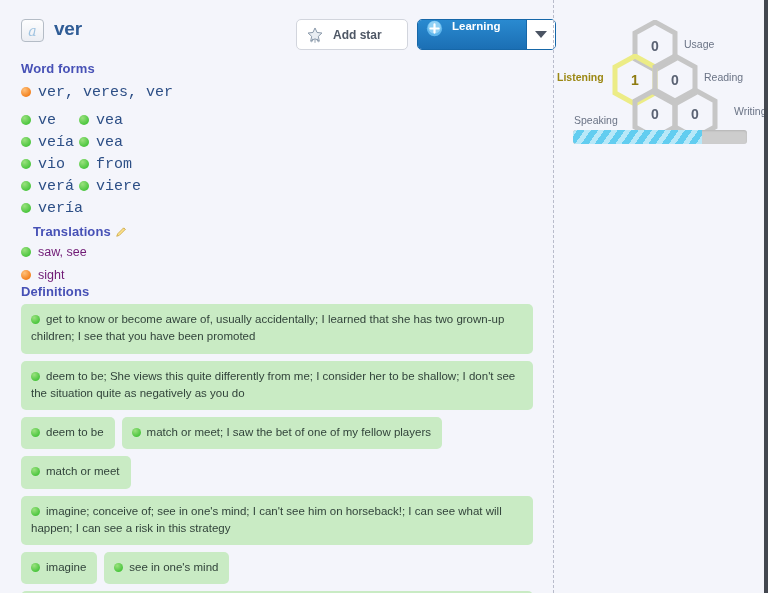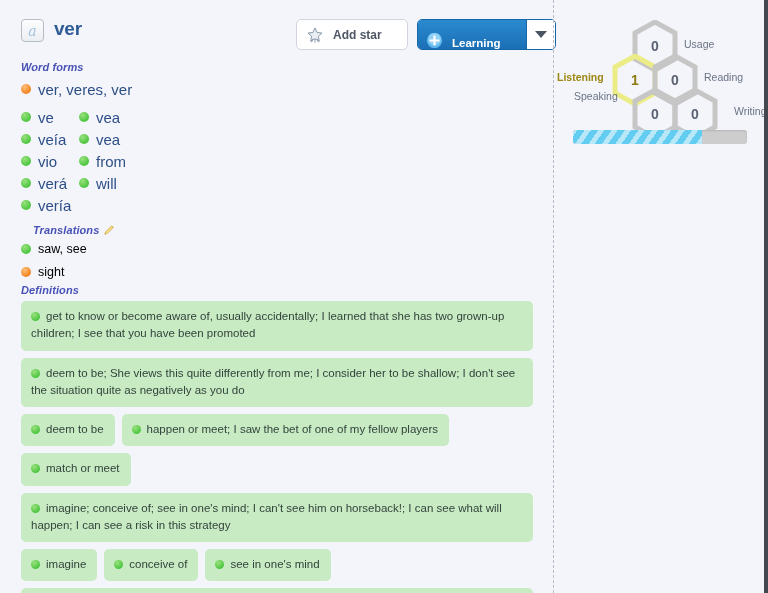--- a/index.html
+++ b/index.html
@@ -117,21 +117,21 @@
     display: flex;
     border: 1px solid #1667a8;
     border-radius: 5px;
     overflow: hidden;
     box-sizing: border-box;
   }
   .btn-learning {
     width: 108px;
     background: linear-gradient(#2a8ad0, #1b6fb4);
     display: flex;
-    align-items: flex-end;
+    align-items: flex-start;
     cursor: pointer;
   }
   .btn-learning .plus-ico {
     margin-left: 8px;
     width: 17px; height: 17px;
   }
   .btn-learning .lbl {
     margin-left: 9px;
     font-size: 11.5px;
     font-weight: bold;
@@ -148,25 +148,24 @@
   }
   .caret-tri {
     width: 0; height: 0;
     border-left: 6px solid transparent;
     border-right: 6px solid transparent;
     border-top: 7px solid #4b5463;
   }
 
   
   .sect-label {
-    font-size: 11px;
+    font-size: 13px;
     color: #4751b6;
     font-weight: bold;
     letter-spacing: 0.1px;
-    font-style: italic;
   }
 
   
   .wordforms {
     position: absolute;
     left: 21px; top: 61px;
     width: 300px;
   }
   .wf-grid {
     margin-top: 5px;
@@ -176,21 +175,21 @@
     height: 22px;
     align-items: center;
   }
   .wf-cell {
     display: flex;
     align-items: center;
     width: 58px;
   }
   .wf-cell.wide { width: 200px; }
   .wf-text {
-    font-family: Liberation Sans, sans-serif;
+    font-family: Liberation Mono, monospace;
     font-size: 15px;
     color: #2d4f86;
     margin-left: 7px;
     line-height: 1;
   }
   .dot {
     width: 10px; height: 10px;
     border-radius: 50%;
     display: inline-block;
     flex: 0 0 auto;
@@ -218,21 +217,21 @@
   .pencil-ico { width: 12px; height: 12px; display: block; }
   .trans-row {
     display: flex;
     align-items: center;
     height: 20px;
     margin-top: 3px;
   }
   .trans-text {
     margin-left: 7px;
     font-size: 12.5px;
-    color: #000000;
+    color: #701a75;
   }
 
   
   .definitions {
     position: absolute;
     left: 21px; top: 284px;
     width: 512px;
   }
   .defs-wrap { margin-top: 5px; }
   .def-row {
@@ -391,21 +390,21 @@
             <span class="wf-text">from</span>
           </div>
         </div>
         <div class="wf-row">
           <div class="wf-cell">
             <span class="dot green"></span>
             <span class="wf-text">verá</span>
           </div>
           <div class="wf-cell">
             <span class="dot green"></span>
-            <span class="wf-text">will</span>
+            <span class="wf-text">viere</span>
           </div>
         </div>
         <div class="wf-row">
           <div class="wf-cell">
             <span class="dot green"></span>
             <span class="wf-text">vería</span>
           </div>
         </div>
       </div>
     </div>
@@ -442,41 +441,38 @@
           <div class="def-chip full">
             <span class="dot green sm"></span><span>deem to be; She views this quite differently from me; I consider her to be shallow; I don't see the situation quite as negatively as you do</span>
           </div>
         </div>
 
         <div class="def-row">
           <div class="def-chip">
             <span class="dot green sm"></span><span>deem to be</span>
           </div>
           <div class="def-chip">
-            <span class="dot green sm"></span><span>happen or meet; I saw the bet of one of my fellow players</span>
+            <span class="dot green sm"></span><span>match or meet; I saw the bet of one of my fellow players</span>
           </div>
           <div class="def-chip">
             <span class="dot green sm"></span><span>match or meet</span>
           </div>
         </div>
 
         <div class="def-row">
           <div class="def-chip full">
             <span class="dot green sm"></span><span>imagine; conceive of; see in one's mind; I can't see him on horseback!; I can see what will happen; I can see a risk in this strategy</span>
           </div>
         </div>
 
         <div class="def-row">
           <div class="def-chip">
             <span class="dot green sm"></span><span>imagine</span>
           </div>
           <div class="def-chip">
-            <span class="dot green sm"></span><span>conceive of</span>
-          </div>
-          <div class="def-chip">
             <span class="dot green sm"></span><span>see in one's mind</span>
           </div>
         </div>
 
         <div class="def-row">
           <div class="def-chip full">
             
           </div>
         </div>
 
@@ -512,21 +508,21 @@
         <div class="val">0</div>
       </div>
       <div class="hex-label" style="left:150px; top:71px;">Reading</div>
 
       <div class="hex" style="left:78px; top:88px;">
         <svg width="46" height="52" viewBox="0 0 46 52">
           <polygon points="23,2 43,13 43,39 23,50 3,39 3,13" fill="none" stroke="#c6c6c6" stroke-width="5"></polygon>
         </svg>
         <div class="val">0</div>
       </div>
-      <div class="hex-label" style="left:20px; top:90px;">Speaking</div>
+      <div class="hex-label" style="left:20px; top:114px;">Speaking</div>
 
       <div class="hex" style="left:118px; top:88px;">
         <svg width="46" height="52" viewBox="0 0 46 52">
           <polygon points="23,2 43,13 43,39 23,50 3,39 3,13" fill="none" stroke="#c6c6c6" stroke-width="5"></polygon>
         </svg>
         <div class="val">0</div>
       </div>
       <div class="hex-label" style="left:180px; top:105px;">Writing</div>
     </div>
 

